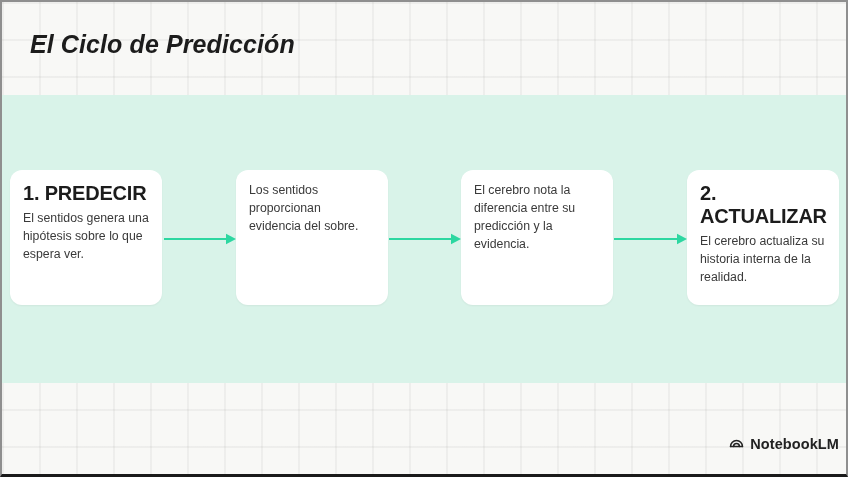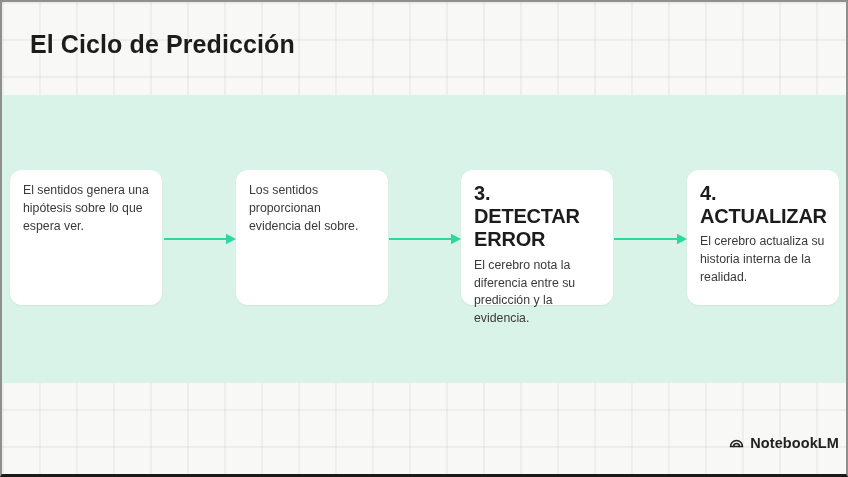--- a/index.html
+++ b/index.html
@@ -22,20 +22,21 @@
 
   .slide-title {
     position: absolute;
     left: 28px;
     top: 28px;
     font-size: 25px;
     font-weight: 600;
     letter-spacing: 0.1px;
     color: #1c1c1c;
     z-index: 3;
+    font-style: italic;
   }
 
   .highlight-band {
     position: absolute;
     left: -2px;
     top: 93px;
     width: 848px;
     height: 288px;
     background: #d9f3e9;
     z-index: 1;
@@ -80,21 +81,21 @@
   }
   .arrow-1 { left: 162px; }
   .arrow-2 { left: 387px; }
   .arrow-3 { left: 612px; }
 
   .brand {
     position: absolute;
     right: 7px;
     top: 433px;
     display: flex;
-    align-items: flex-start;
+    align-items: center;
     gap: 5px;
     z-index: 3;
   }
   .brand-text {
     font-size: 14.5px;
     font-weight: 600;
     color: #222222;
     letter-spacing: 0.1px;
   }
   .brand-icon svg { display: block; }
@@ -102,34 +103,34 @@
 </head>
 <body>
 
 <div class="frame">
 
   <div class="highlight-band"></div>
 
   <h1 class="slide-title">El Ciclo de Predicción</h1>
 
   <div class="step-card card-1">
+    <div class="step-title">1. PREDECIR</div>
     <div class="step-body">El sentidos genera una hipótesis sobre lo que espera ver.</div>
   </div>
 
   <div class="step-card card-2">
     <div class="step-body">Los sentidos proporcionan evidencia del sobre.</div>
   </div>
 
   <div class="step-card card-3">
-    <div class="step-title">3. DETECTAR ERROR</div>
     <div class="step-body">El cerebro nota la diferencia entre su predicción y la evidencia.</div>
   </div>
 
   <div class="step-card card-4">
-    <div class="step-title">4. ACTUALIZAR</div>
+    <div class="step-title">2. ACTUALIZAR</div>
     <div class="step-body">El cerebro actualiza su historia interna de la realidad.</div>
   </div>
 
   <span class="flow-arrow arrow-1">
     <svg width="72" height="14" viewBox="0 0 72 14">
       <line x1="0" y1="7" x2="63" y2="7" stroke="#2dd7a1" stroke-width="2"></line>
       <path d="M62 1.8 L72 7 L62 12.2 Z" fill="#2dd7a1"></path>
     </svg>
   </span>
 

